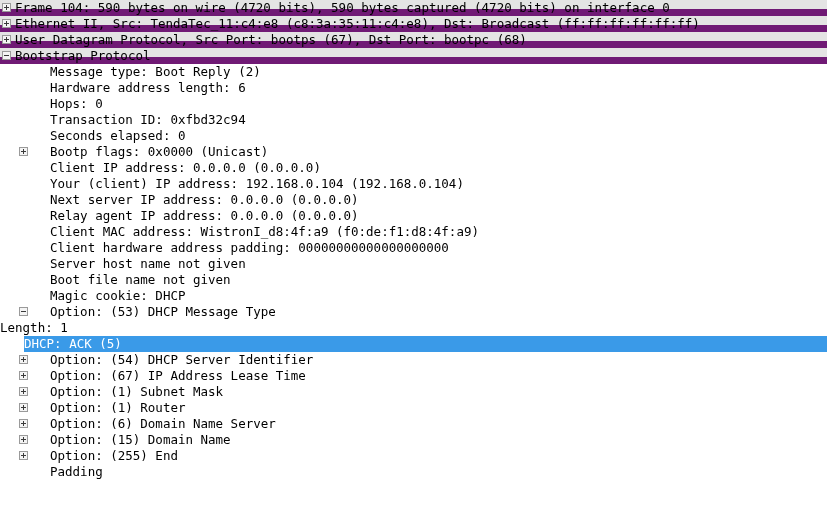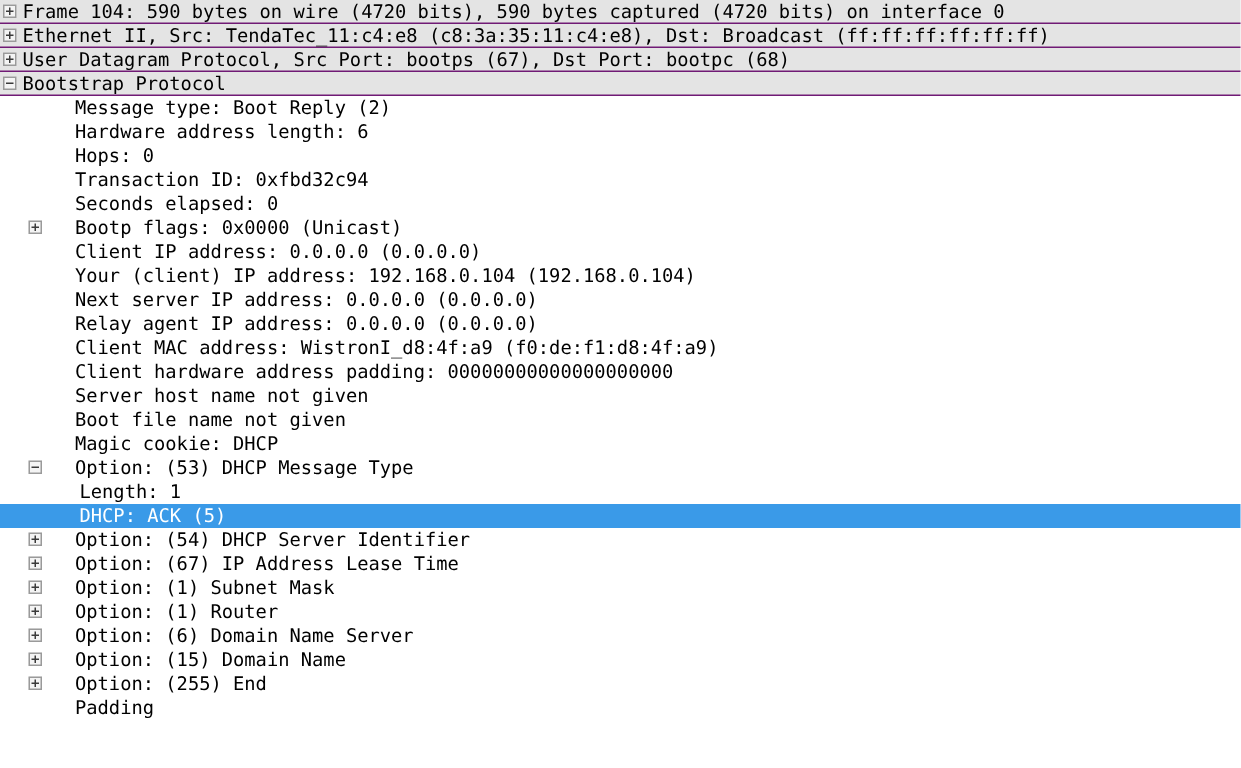--- a/index.html
+++ b/index.html
@@ -28,27 +28,28 @@
     height: 16px;
     line-height: 16px;
     white-space: nowrap;
     box-sizing: border-box;
     display: block;
   }
 
   
   .row.proto {
     background: #e4e4e4;
-    border-bottom: 1px solid #701a75;
+    border-bottom: 7px solid #701a75;
     height: 16px;
   }
 
   .row.selected {
     background: #3a9ae8;
     color: #ffffff;
+    margin-left: 24px;
   }
 
   .expander {
     position: absolute;
     top: 3px;
     width: 9px;
     height: 9px;
     box-sizing: border-box;
     border: 1px solid #9a9a9a;
     background: #f4f4f4;
@@ -72,21 +73,21 @@
     height: 5px;
     background: #3a3a3a;
   }
 
   
   .d0 > .expander { left: 2px; }
   .d0 > .label    { padding-left: 15px; }
 
   .d1 > .expander { left: 19px; }
   .d1 > .label    { padding-left: 50px; }
-  .d2 > .label    { padding-left: 53px; }
+  .d2 > .label    { }
 
   .label {
     display: inline-block;
     vertical-align: top;
   }
 </style>
 </head>
 <body>
 
 <div id="tree">

